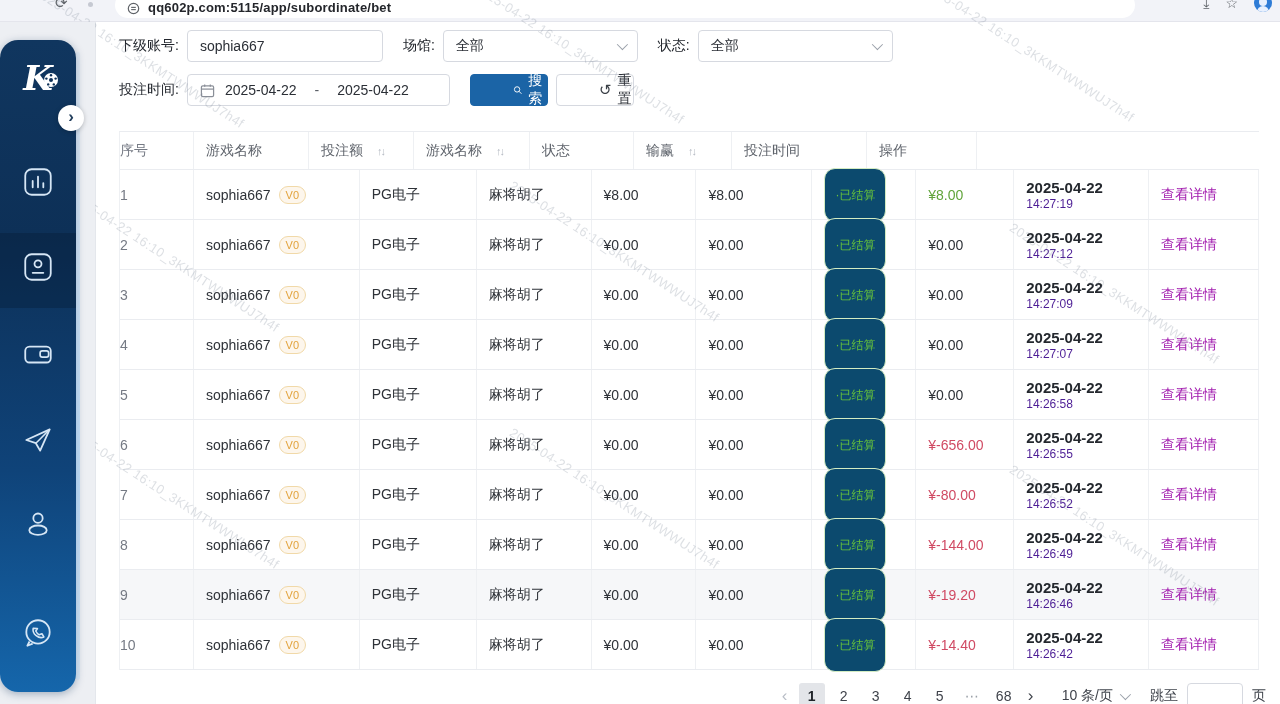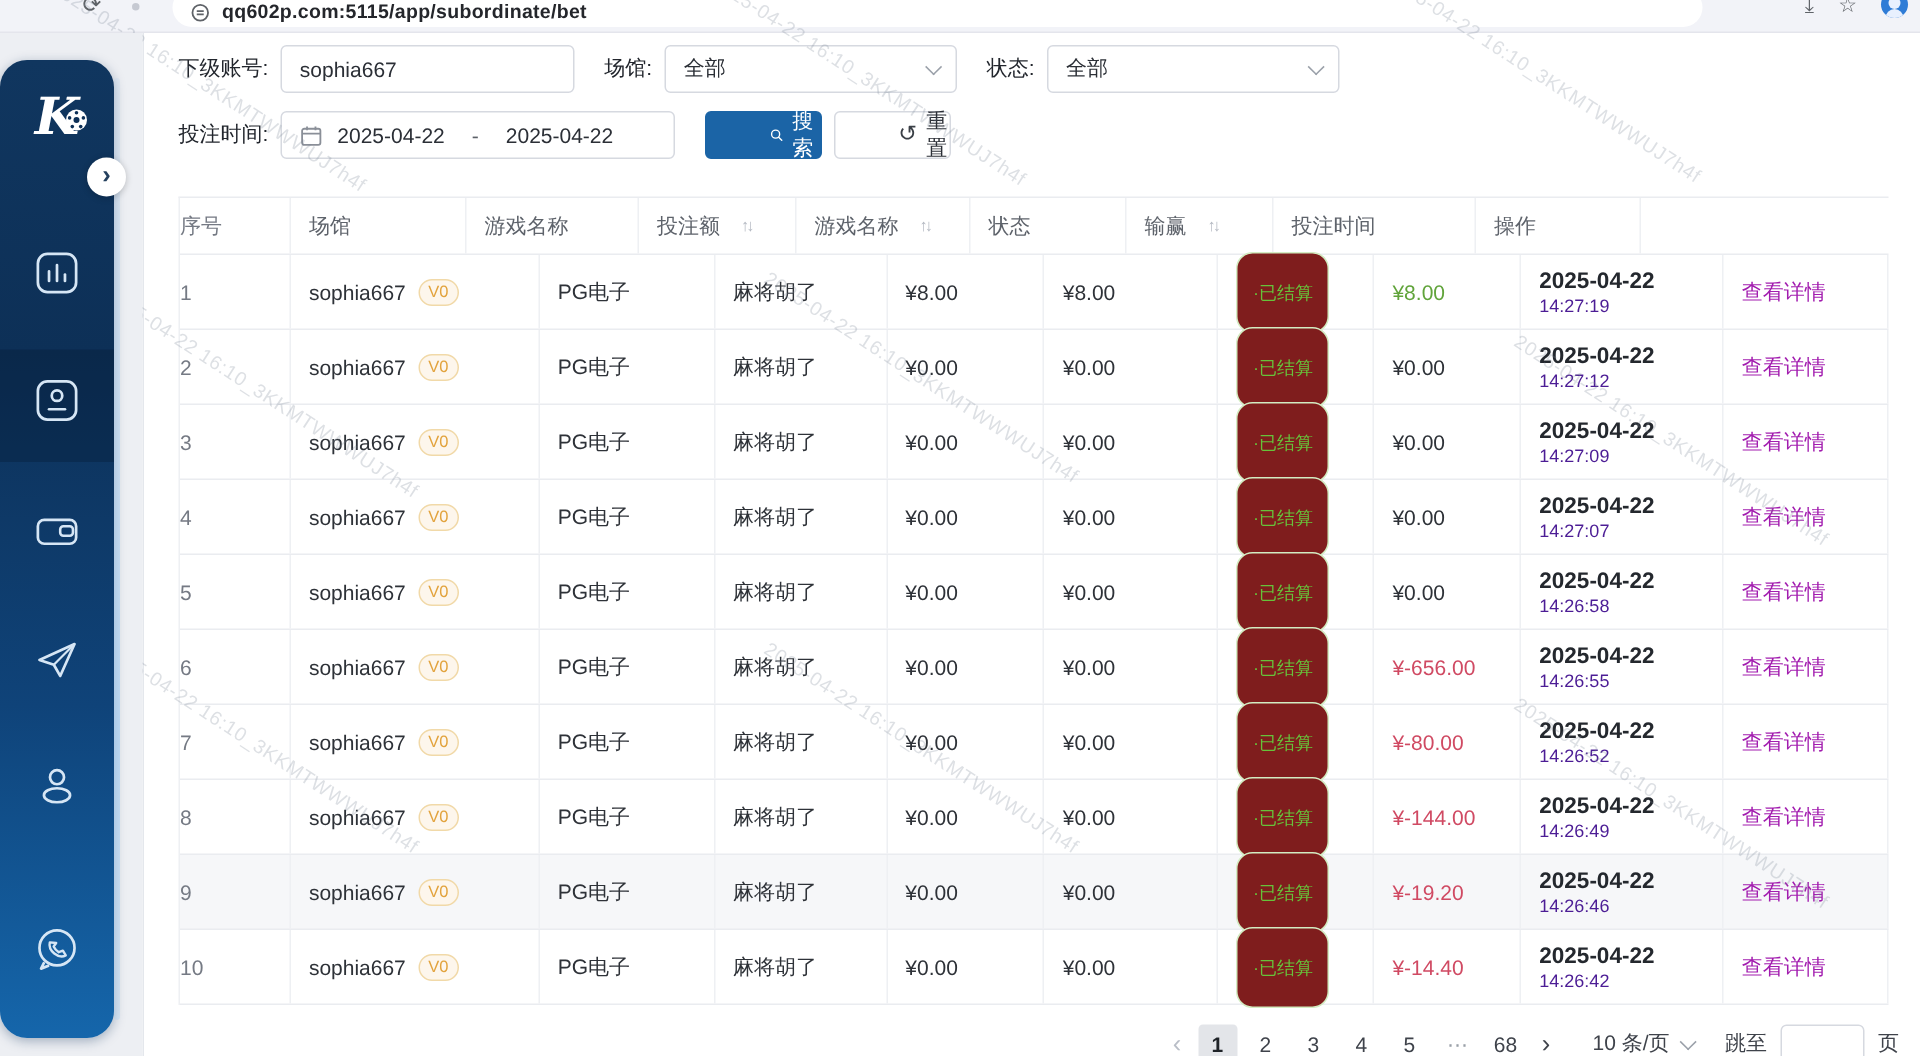--- a/index.html
+++ b/index.html
@@ -70,21 +70,21 @@
   .th { display:flex; align-items:center; padding:0 12px; font-size:14px; color:#5e636b; border-right:1px solid #eef0f3; }
   .sort { margin-left:14px; font-size:11px; color:#b4b9c2; letter-spacing:-2px; cursor:pointer; }
   .tr { display:flex; height:50px; border-bottom:1px solid #eaecf0; background:#fff; }
   .tr.hl { background:#f6f7f9; }
   .td { display:flex; align-items:center; padding:0 12px; font-size:14px; color:#2e3238; border-right:1px solid #eef0f3; }
   .c0{width:74px; justify-content:flex-start; padding:0; color:#757a84;}
   .c1{width:166px;} .c2{width:117px;} .c3{width:115px;} .c4{width:105px;}
   .c5{width:116px;} .c6{width:104px;} .c7{width:98px;} .c8{width:135px;} .c9{width:110px;}
   .badge-v0 { margin-left:8px; font-size:11px; line-height:14px; color:#e2a33d; background:#fdf6ec;
     border:1px solid #f1d9a8; border-radius:9px; padding:1px 6px; }
-  .pill { font-size:12px; line-height:16px; color:#67c23a; background:#7f1d1d;
+  .pill { font-size:12px; line-height:16px; color:#67c23a; background:#0c4a6e;
     border:1px solid #d3ecc2; border-radius:11px; padding:18px 10px; }
   .win { color:#61a43b; } .loss { color:#d04a63; } .zero { color:#2e3238; }
   .dcell { flex-direction:column; align-items:flex-start; justify-content:center; }
   .d-date { font-size:15px; font-weight:700; color:#24282e; line-height:19px; }
   .d-time { font-size:12px; color:#4c1d95; line-height:15px; }
   .link { color:#a21caf; cursor:pointer; }
 
   
   .pagination { display:flex; align-items:center; justify-content:flex-end;
     margin:13px 14px 0 0; font-size:14px; color:#3f434b; }
@@ -225,23 +225,20 @@
     <div class="btn btn-reset ml8">
       <span class="r-ic">↺</span>
       <span>重置</span>
     </div>
   </div>
 
   <div class="table">
     <div class="th-row">
         <div class="th c0">
           <span>序号</span>
-        </div>
-        <div class="th c2">
-          <span>场馆</span>
         </div>
         <div class="th c3">
           <span>游戏名称</span>
         </div>
         <div class="th c4">
           <span>投注额</span>
           <span class="sort">↑↓</span>
         </div>
         <div class="th c5">
           <span>游戏名称</span>

